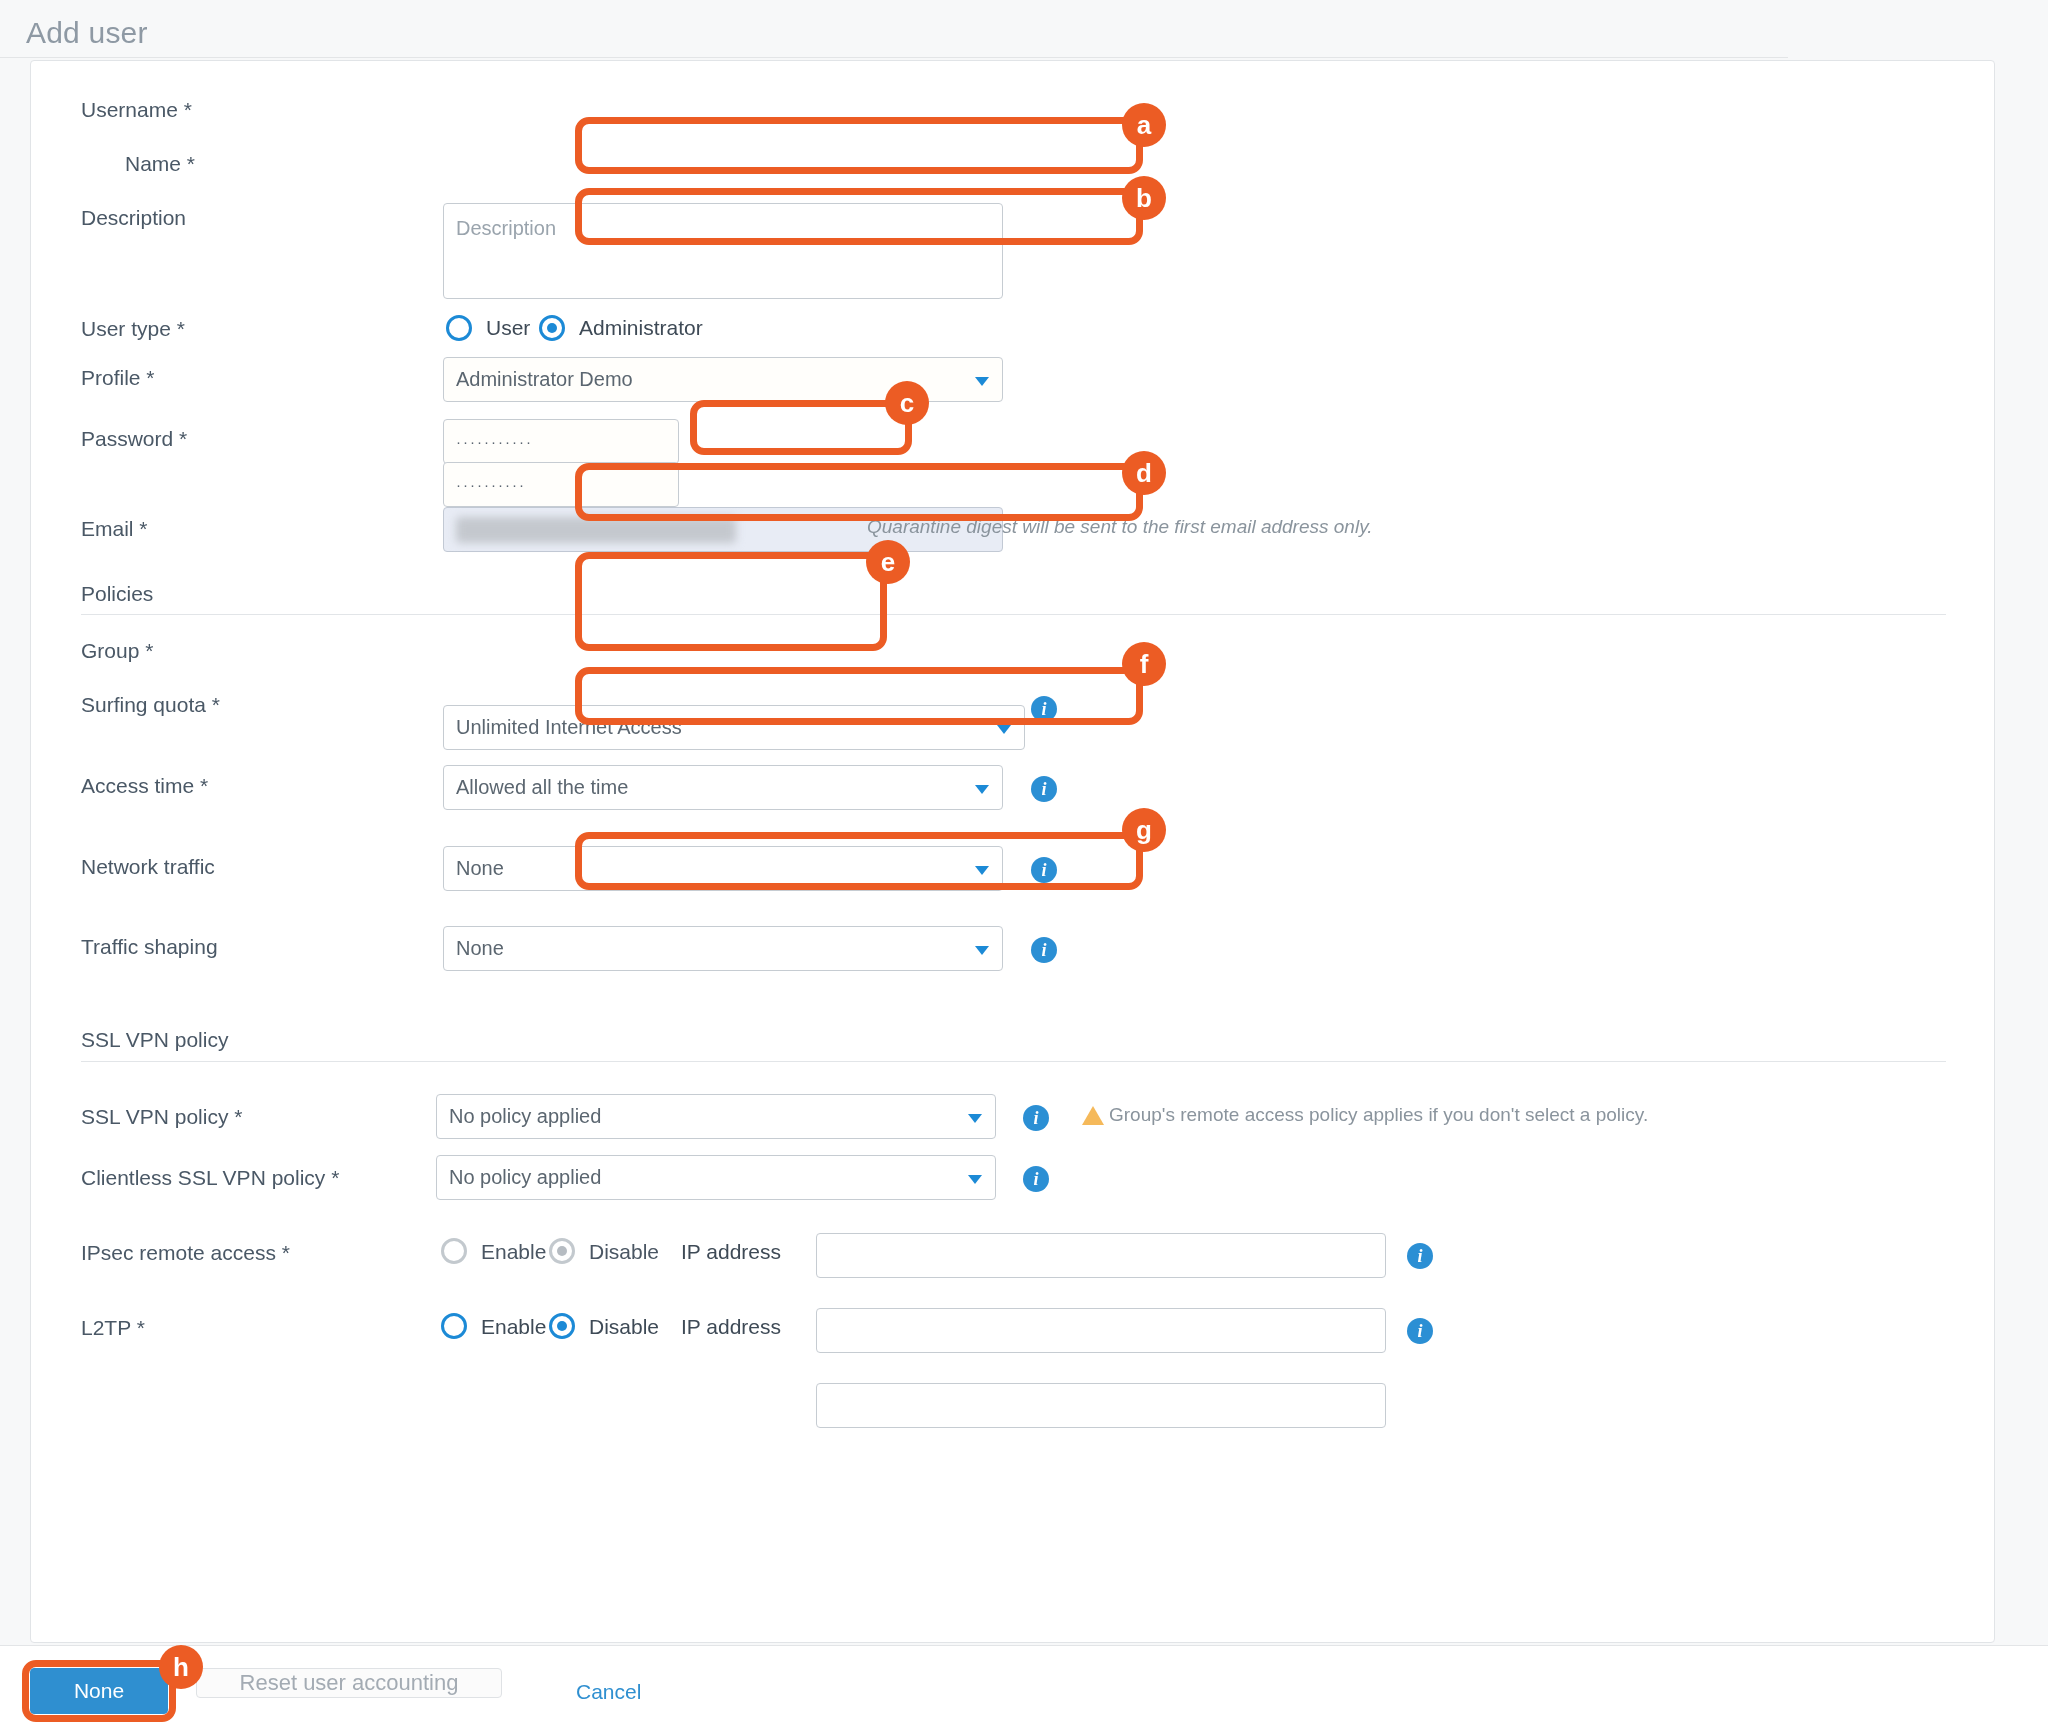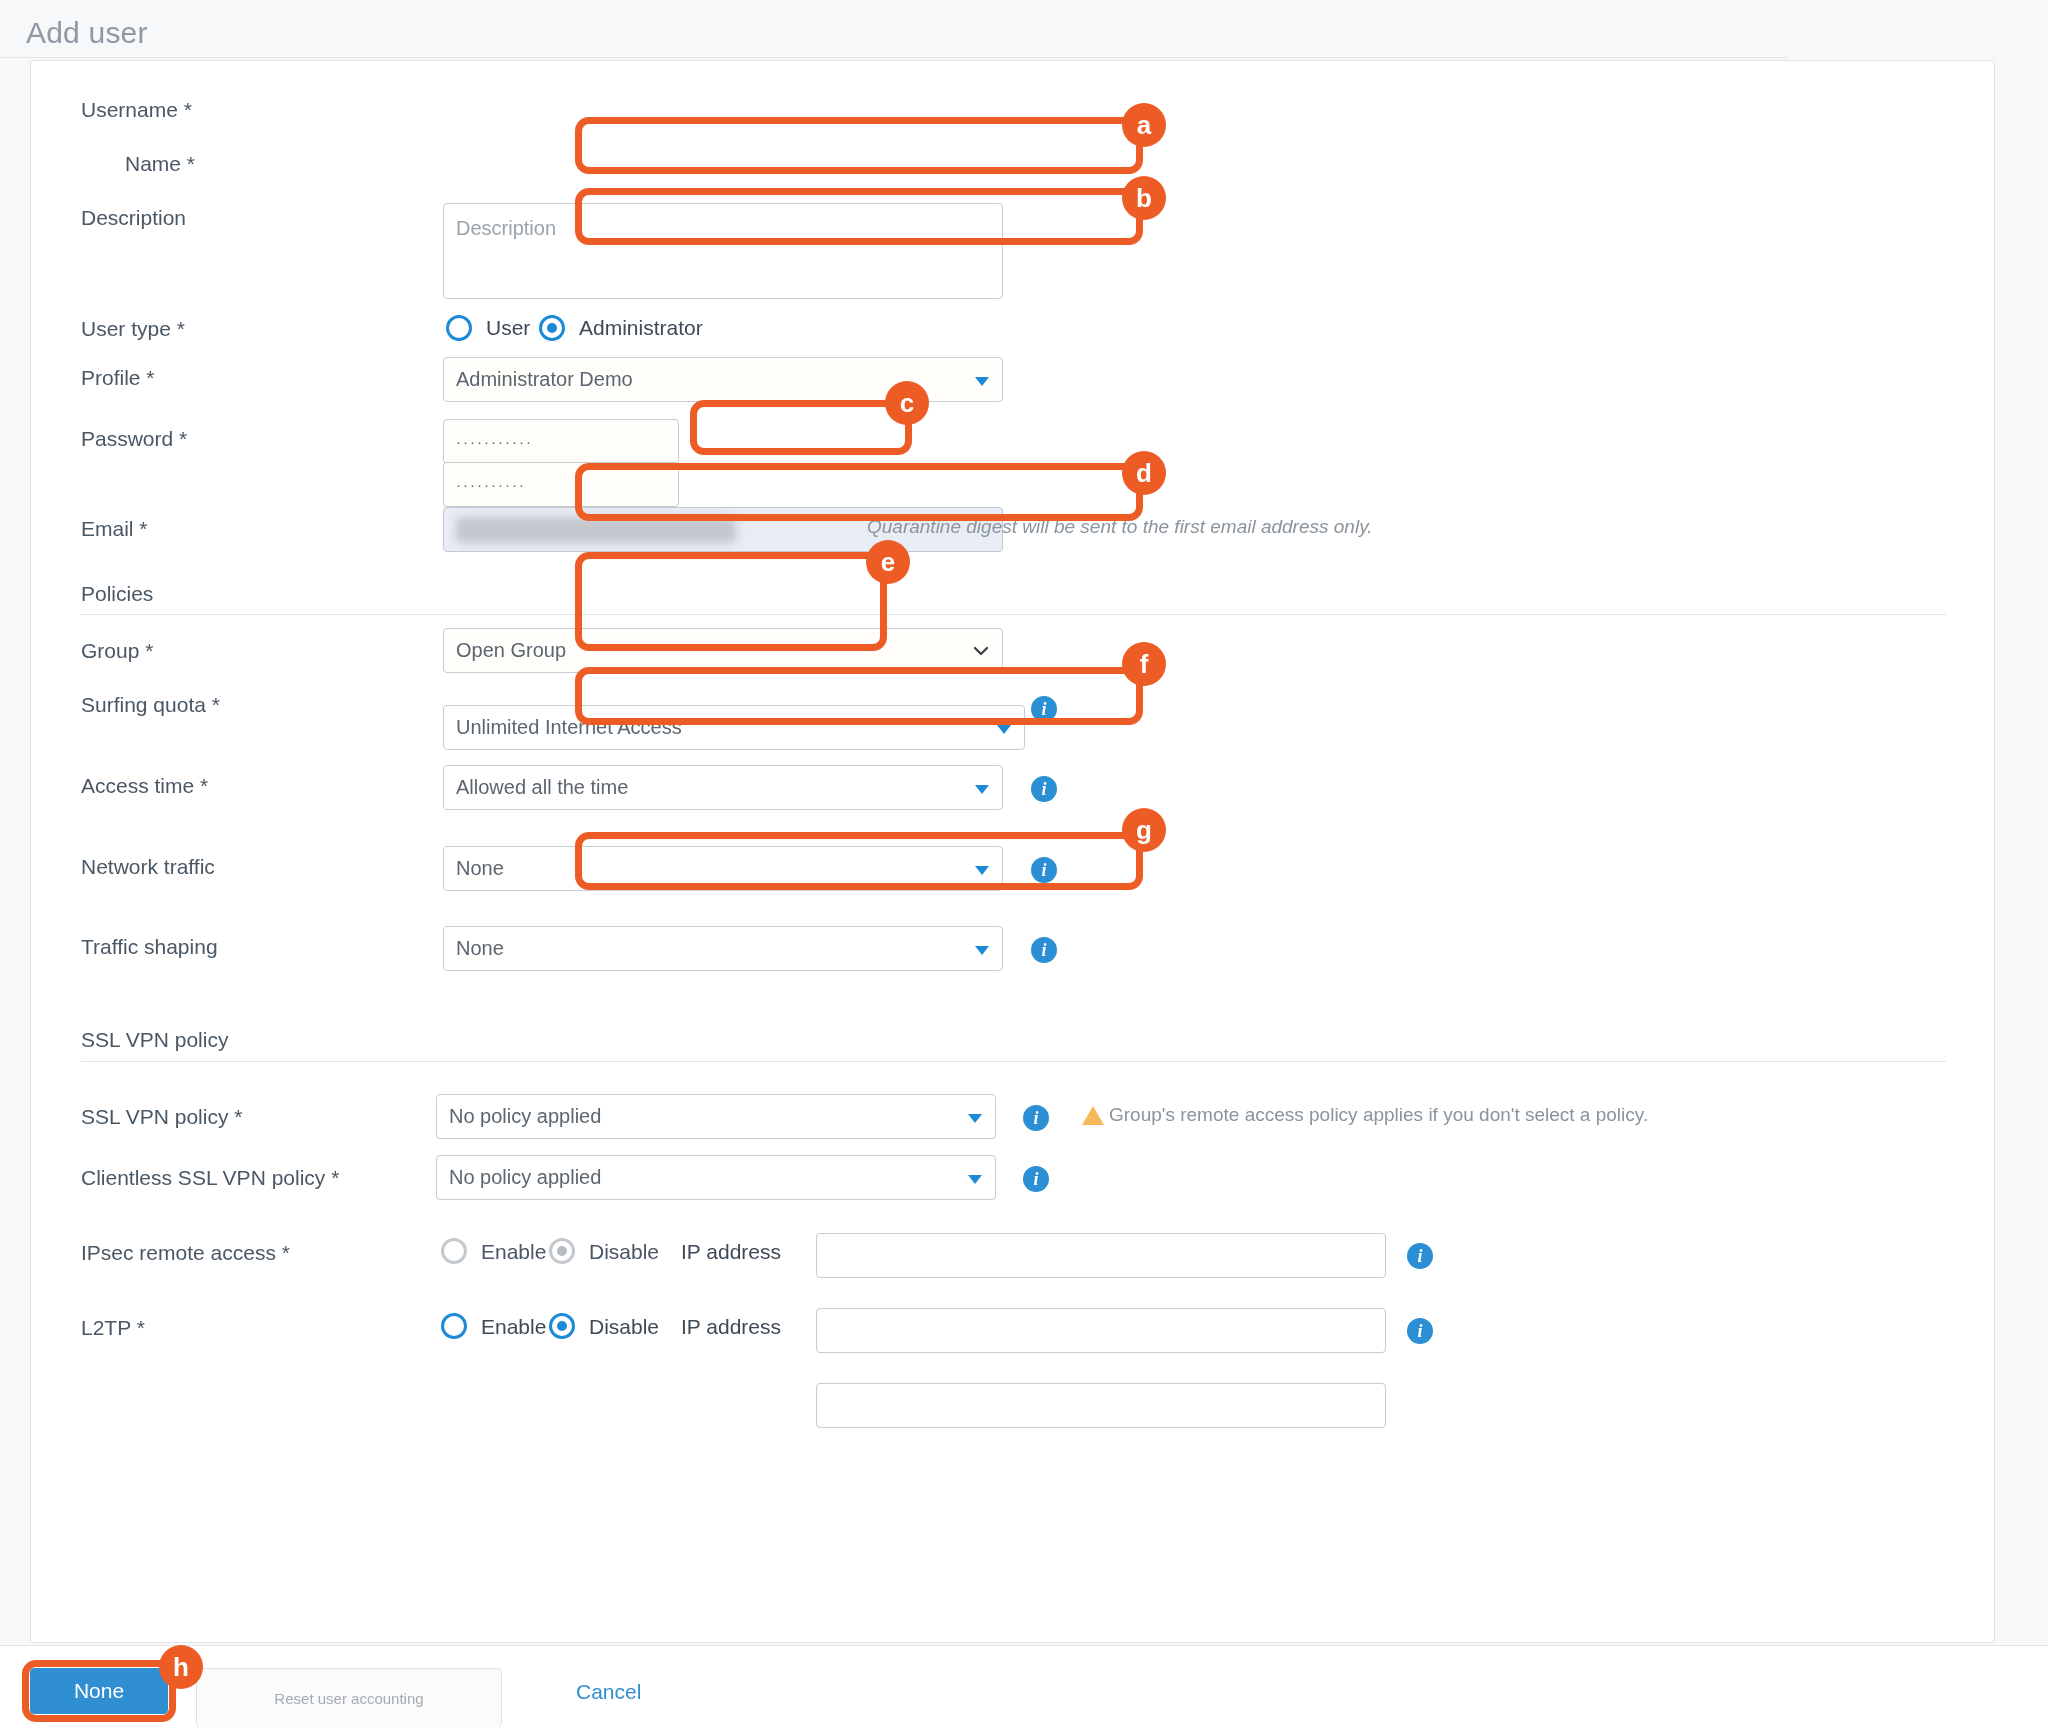--- a/index.html
+++ b/index.html
@@ -203,26 +203,26 @@
     border: 1px solid #2f8fd0;
     border-radius: 4px;
     color: #ffffff;
     font-size: 21px;
     font-family: "Liberation Sans", sans-serif;
     cursor: pointer;
   }
   .btn-reset {
     position: absolute;
     left: 196px; top: 1668px;
-    width: 306px; height: 60px;
+    width: 306px; height: 30px;
     background: #fbfbfb;
     border: 1px solid #dfe2e5;
     border-radius: 4px;
     color: #a3abb3;
-    font-size: 15px;
+    font-size: 22px;
     font-family: "Liberation Sans", sans-serif;
   }
   .link-cancel {
     position: absolute;
     left: 576px; top: 1680px;
     font-size: 21px;
     color: #2f8fd0;
     cursor: pointer;
   }
 
@@ -284,26 +284,20 @@
     <div class="label" style="top:456px;">Email *</div>
     <div class="redacted-field" style="left:412px; top:446px; width:560px;">
       <div class="redacted-bar"></div>
     </div>
     <div class="helper" style="left:836px; top:455px;font-style:italic;">Quarantine digest will be sent to the first email address only.</div>
 
     <div class="section-title" style="top:521px;">Policies</div>
     <div class="section-rule" style="top:553px; width:1865px;"></div>
 
     <div class="label" style="top:578px;">Group *</div>
-    <div class="sel" style="left:412px; top:567px; width:560px;">
-      <span>Open Group</span>
-      <svg class="chev" viewBox="0 0 18 18">
-        <path d="M3 6 L9 12 L15 6" fill="none" stroke="#3c4650" stroke-width="2.4" stroke-linecap="round" stroke-linejoin="round"></path>
-      </svg>
-    </div>
 
     <div class="label" style="top:632px;">Surfing quota *</div>
     <div class="sel white" style="left:412px; top:644px; width:582px;">
       <span>Unlimited Internet Access</span>
       <span class="arrow"></span>
     </div>
     <div class="info-icon" style="left:1000px; top:635px;">i</div>
 
     <div class="label" style="top:713px;">Access time *</div>
     <div class="sel white" style="left:412px; top:704px; width:560px;">

